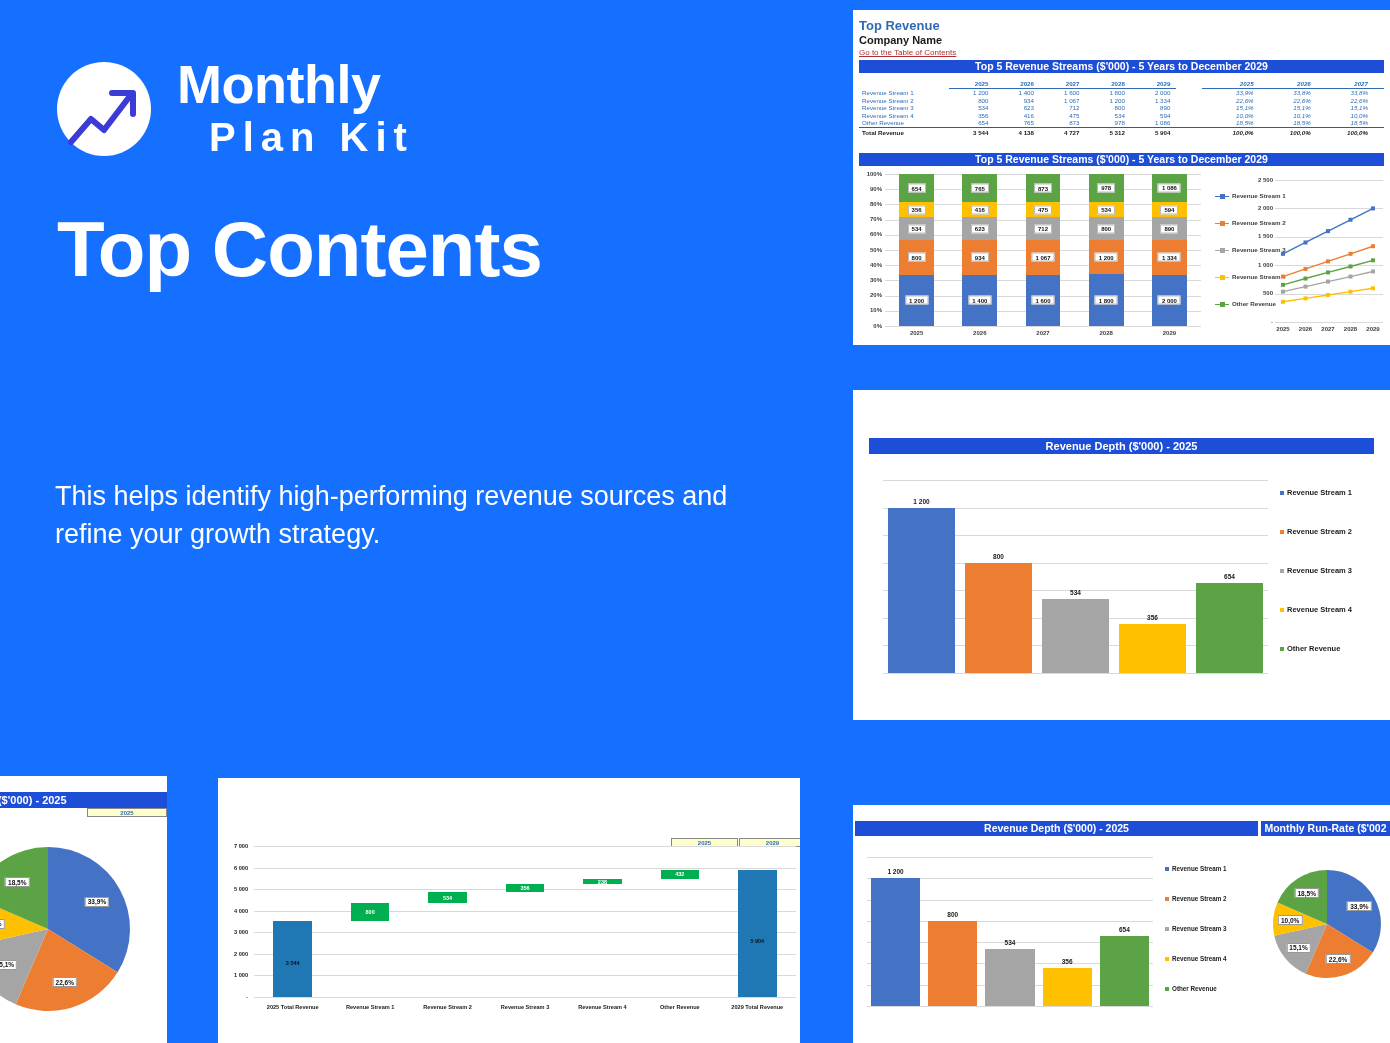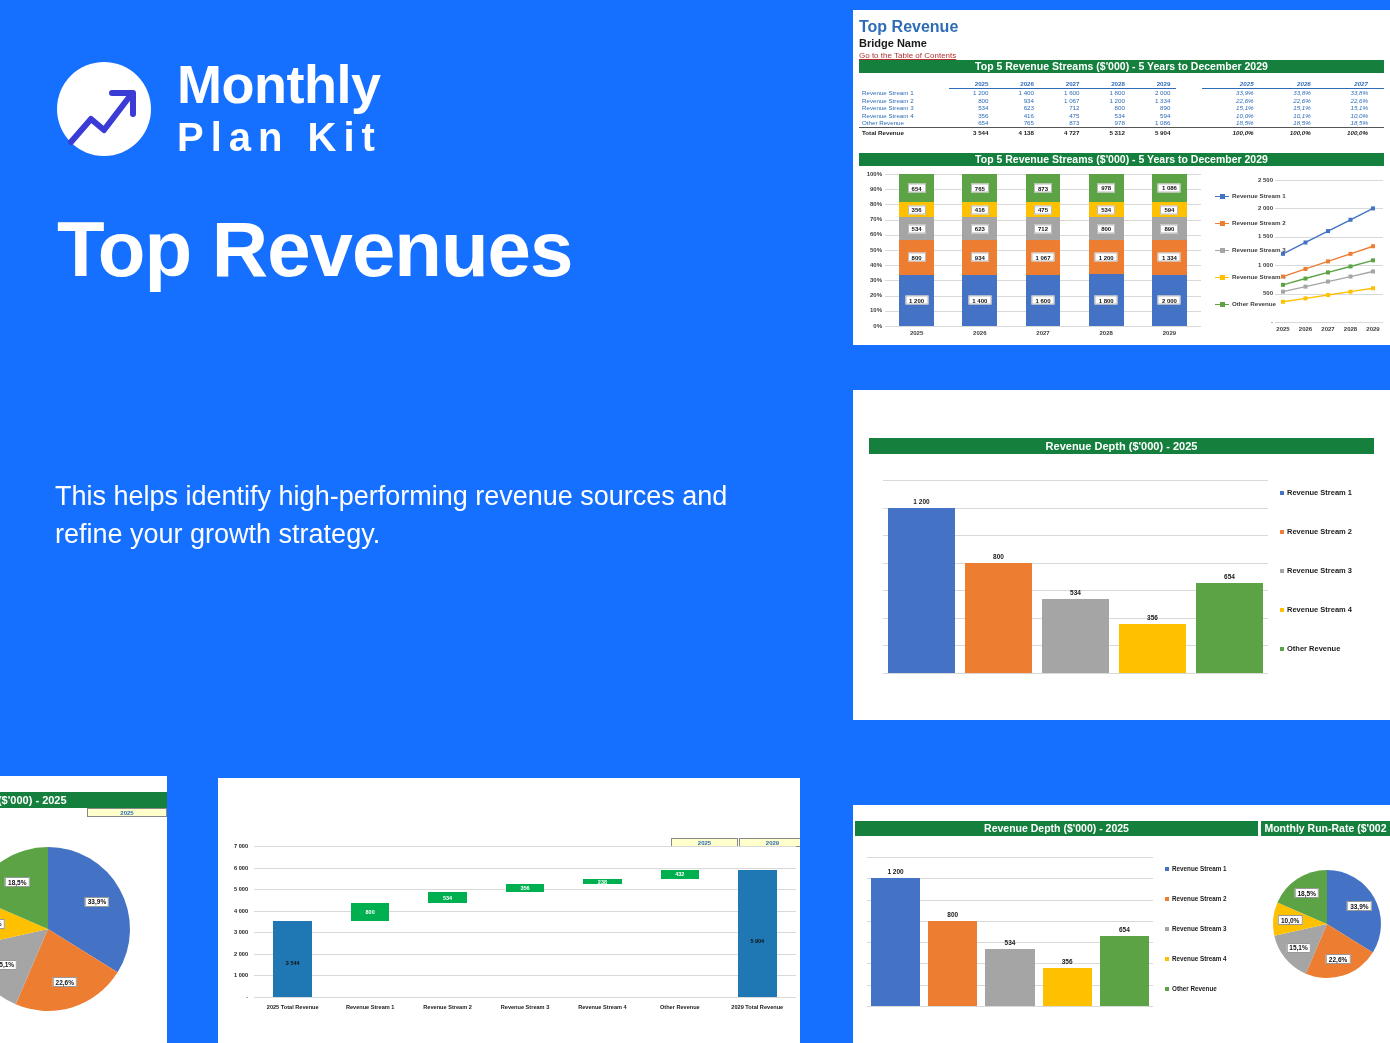--- a/index.html
+++ b/index.html
@@ -19,21 +19,21 @@
     position:relative; flex:none;
   }
   #logo-mark svg { position:absolute; left:0; top:0; }
   #logo-words { margin-left:26px; }
   #logo-line1 {
     color:#fff; font-size:54px; font-weight:bold; line-height:1.0;
     letter-spacing:-0.5px;
   }
   #logo-line2 {
     color:#fff; font-size:40px; font-weight:bold; line-height:1.15;
-    letter-spacing:7px; margin-top:3px;
+    letter-spacing:7px; margin-top:3px;margin-left:32px;
   }
   #hero-title {
     position:absolute; left:57px; top:210px;
     color:#fff; font-size:78px; font-weight:bold; letter-spacing:-1px;
     line-height:1.0;
   }
   #hero-p1, #hero-p2 {
     position:absolute; left:55px; width:700px;
     color:#fff; font-size:27px; line-height:1.40; font-weight:500;
   }
@@ -42,26 +42,26 @@
 
   
   .panel { position:absolute; background:#fff; overflow:hidden; }
   #panel-top      { left:853px; top:10px;  width:537px; height:335px; }
   #panel-depth    { left:853px; top:390px; width:537px; height:330px; }
   #panel-pie-left { left:-60px; top:776px; width:227px; height:267px; }
   #panel-bridge   { left:218px; top:778px; width:582px; height:265px; }
   #panel-bottom-r { left:853px; top:805px; width:537px; height:238px; }
 
   
-  .sheet-title  { color:#2e6cb8; font-size:16px; font-weight:bold; }
+  .sheet-title  { color:#2e6cb8; font-size:13px; font-weight:bold; }
   .sheet-sub    { color:#1a1a1a; font-size:11px; font-weight:bold; margin-top:1px;}
   .sheet-link   { color:#b03030; font-size:8px; text-decoration:underline; margin-top:2px; display:block;}
 
   .band {
-    background:#15803d; color:#fff; font-weight:bold;
+    background:#1d4ed8; color:#fff; font-weight:bold;
     text-align:center; font-size:10.5px; line-height:13px; height:13px;
   }
 
   
   table.rev { width:100%; border-collapse:collapse; font-size:6.2px; color:#2e6cb8; }
   table.rev td { padding:0 0 0.6px 0; white-space:nowrap; }
   table.rev td.lbl { text-align:left; padding-left:3px; }
   table.rev td.num { text-align:right; padding-right:6px; }
   table.rev td.pct { text-align:right; padding-right:6px; font-style:italic;}
   table.rev td.gap { width:26px; }
@@ -142,29 +142,29 @@
         <polyline points="14,80 34,57 47,68 73,34" fill="none" stroke="#3b3bd6" stroke-width="6" stroke-linecap="round" stroke-linejoin="round"></polyline>
         <polyline points="55,31 76,31 76,52" fill="none" stroke="#3b3bd6" stroke-width="6" stroke-linecap="round" stroke-linejoin="round"></polyline>
       </svg>
     </div>
     <div id="logo-words">
       <div id="logo-line1">Monthly</div>
       <div id="logo-line2">Plan Kit</div>
     </div>
   </div>
 
-  <div id="hero-title">Top Revenues</div>
+  <div id="hero-title">Top Contents</div>
   <div id="hero-p2">This helps identify high-performing revenue sources and refine your growth strategy.</div>
 </div>
 
 <div class="panel" id="panel-top">
 
   <div style="position:absolute;left:6px;top:8px;">
     <div class="sheet-title">Top Revenue</div>
-    <div class="sheet-sub">Bridge Name</div>
+    <div class="sheet-sub">Company Name</div>
     <a class="sheet-link" href="#">Go to the Table of Contents</a>
   </div>
 
   <div class="band" style="position:absolute;left:6px;top:50px;width:525px;">Top 5 Revenue Streams ($'000) - 5 Years to December 2029</div>
 
   <div style="position:absolute;left:6px;top:70px;width:525px;">
     <table class="rev">
       <tbody>
           <tr class="hdr">
         <td class="lbl" style="width:90px;"></td>

